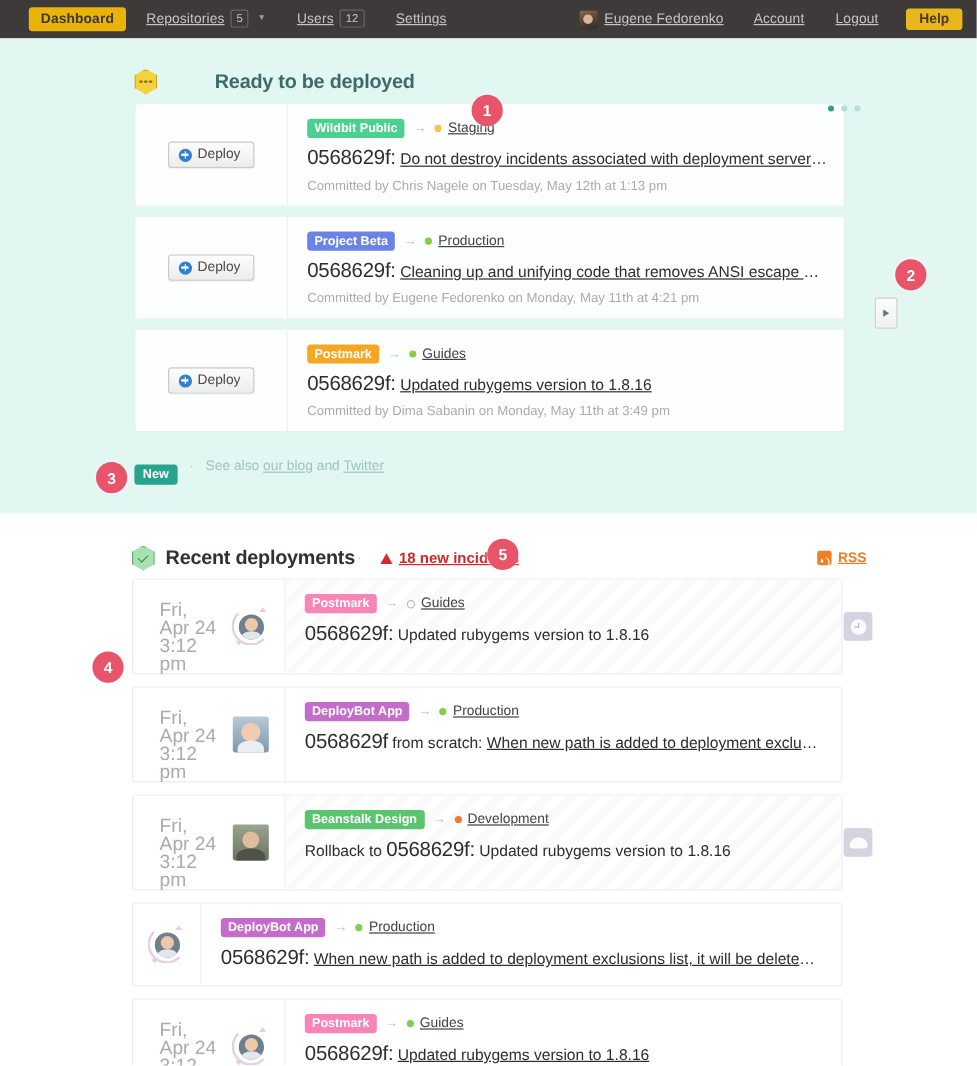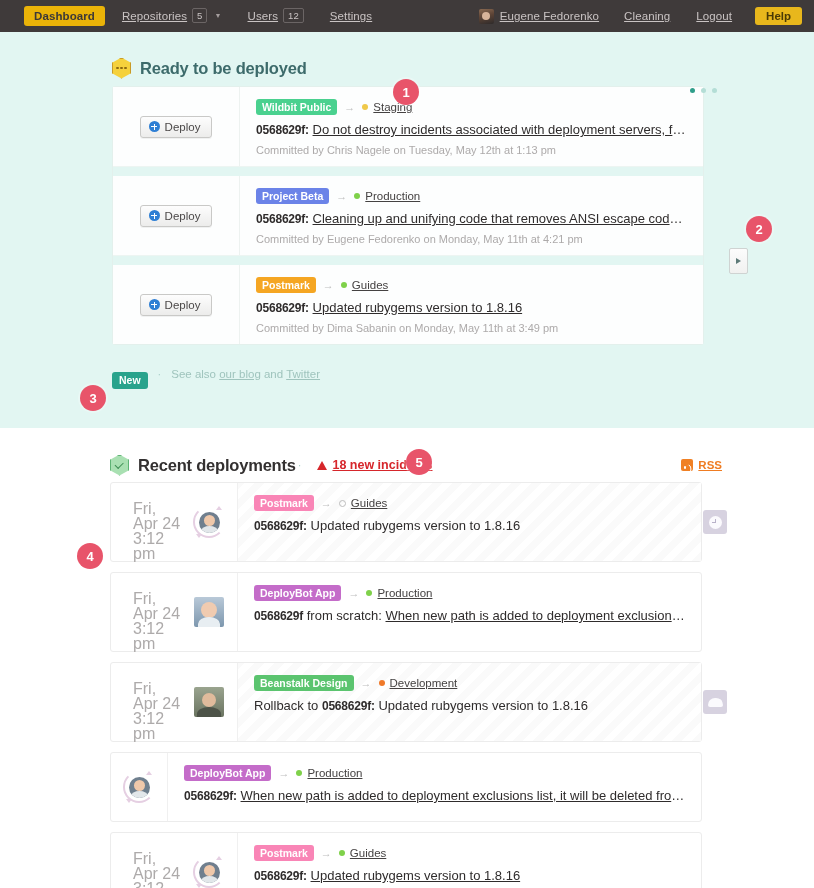--- a/index.html
+++ b/index.html
@@ -100,20 +100,21 @@
     background: #e2f6f2;
     padding: 18px 0 0 0;
     position: relative;
     height: 396px;
   }
   .section-head {
     display: flex;
     align-items: center;
     padding-left: 112px;
     height: 36px;
+    gap: 39px;
   }
   .hex-icon {
     width: 19px; height: 21px;
     position: relative;
     margin-right: 9px;
     flex: none;
   }
   .hex-shape {
     width: 19px; height: 21px;
     background: #f5d13c;
@@ -221,21 +222,21 @@
     cursor: pointer;
     margin-left: -2px;
   }
   .commit-line {
     font-size: 13px;
     color: #2f2c2c;
     white-space: nowrap;
     overflow: hidden;
     text-overflow: ellipsis;
   }
-  .sha { font-weight: bold; font-size: 12px; color: #2f2c2c; letter-spacing: -0.2px; text-align: center; }
+  .sha { font-weight: normal; font-size: 17px; color: #2f2c2c; letter-spacing: -0.2px; text-align: center; }
   .commit-msg { text-decoration: underline; cursor: pointer; }
   .commit-by { font-size: 11px; color: #adaaaa; margin-top: 7px; }
 
   .side-arrow-btn {
     position: absolute;
     right: 66px;
     top: 216px;
     width: 19px; height: 26px;
     background: linear-gradient(#fcfcfc,#f1f1f0);
     border: 1px solid #cfd3d2;
@@ -504,21 +505,21 @@
     <div class="nav-item active">Dashboard</div>
     <div class="nav-item"><span>Repositories</span><span class="nav-count">5</span><span class="nav-caret">▼</span></div>
     <div class="nav-item"><span>Users</span><span class="nav-count">12</span></div>
     <div class="nav-item">Settings</div>
   </div>
   <div class="nav-right">
     <div class="user-link">
       <span class="nav-avatar"></span>
       <span class="nav-item">Eugene Fedorenko</span>
     </div>
-    <div class="nav-item">Cleaning</div>
+    <div class="nav-item">Account</div>
     <div class="nav-item">Logout</div>
     <div class="help-btn">Help</div>
   </div>
 </div>
 
 <div class="ready-section">
   <div class="section-head">
     <span class="hex-icon">
       <span class="hex-shape">
           <span class="hex-dots">

